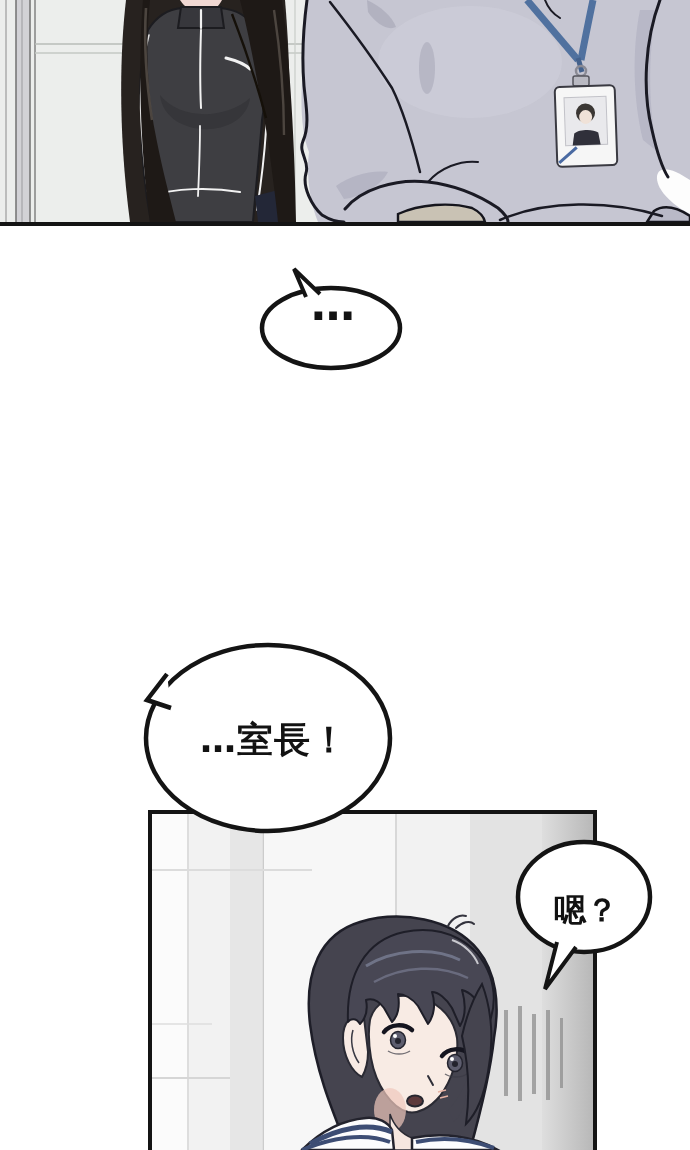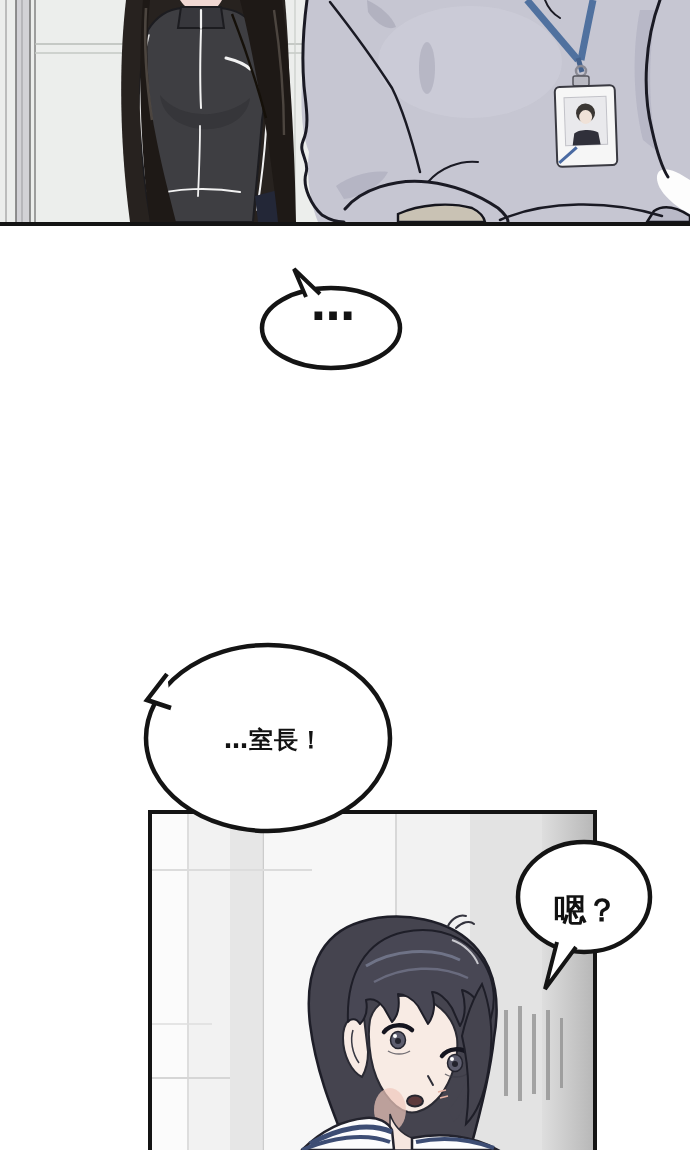--- a/index.html
+++ b/index.html
@@ -23,21 +23,21 @@
   .bubble{position:absolute;z-index:5;}
   .bubble svg{position:absolute;left:0;top:0;}
   .bubble .txt{
     position:absolute;left:0;top:0;right:0;bottom:0;
     display:flex;align-items:center;justify-content:center;
     color:#121212;font-weight:700;white-space:nowrap;
   }
   #bubble-ellipsis{left:255px;top:262px;width:155px;height:112px;}
   #bubble-ellipsis .txt{font-size:44px;letter-spacing:3px;transform:translate(2px,-14px);}
   #bubble-call{left:140px;top:638px;width:262px;height:200px;}
-  #bubble-call .txt{font-size:24px;letter-spacing:1px;transform:translate(3px,2px);}
+  #bubble-call .txt{font-size:36px;letter-spacing:1px;transform:translate(3px,2px);}
   #bubble-reply{left:510px;top:836px;width:148px;height:158px;}
   #bubble-reply .txt{font-size:32px;transform:translate(2px,-4px);}
 </style>
 </head>
 <body>
 
 <div id="page">
 
   <div id="panel-top">
     <svg width="690" height="222" viewBox="0 0 690 222">

